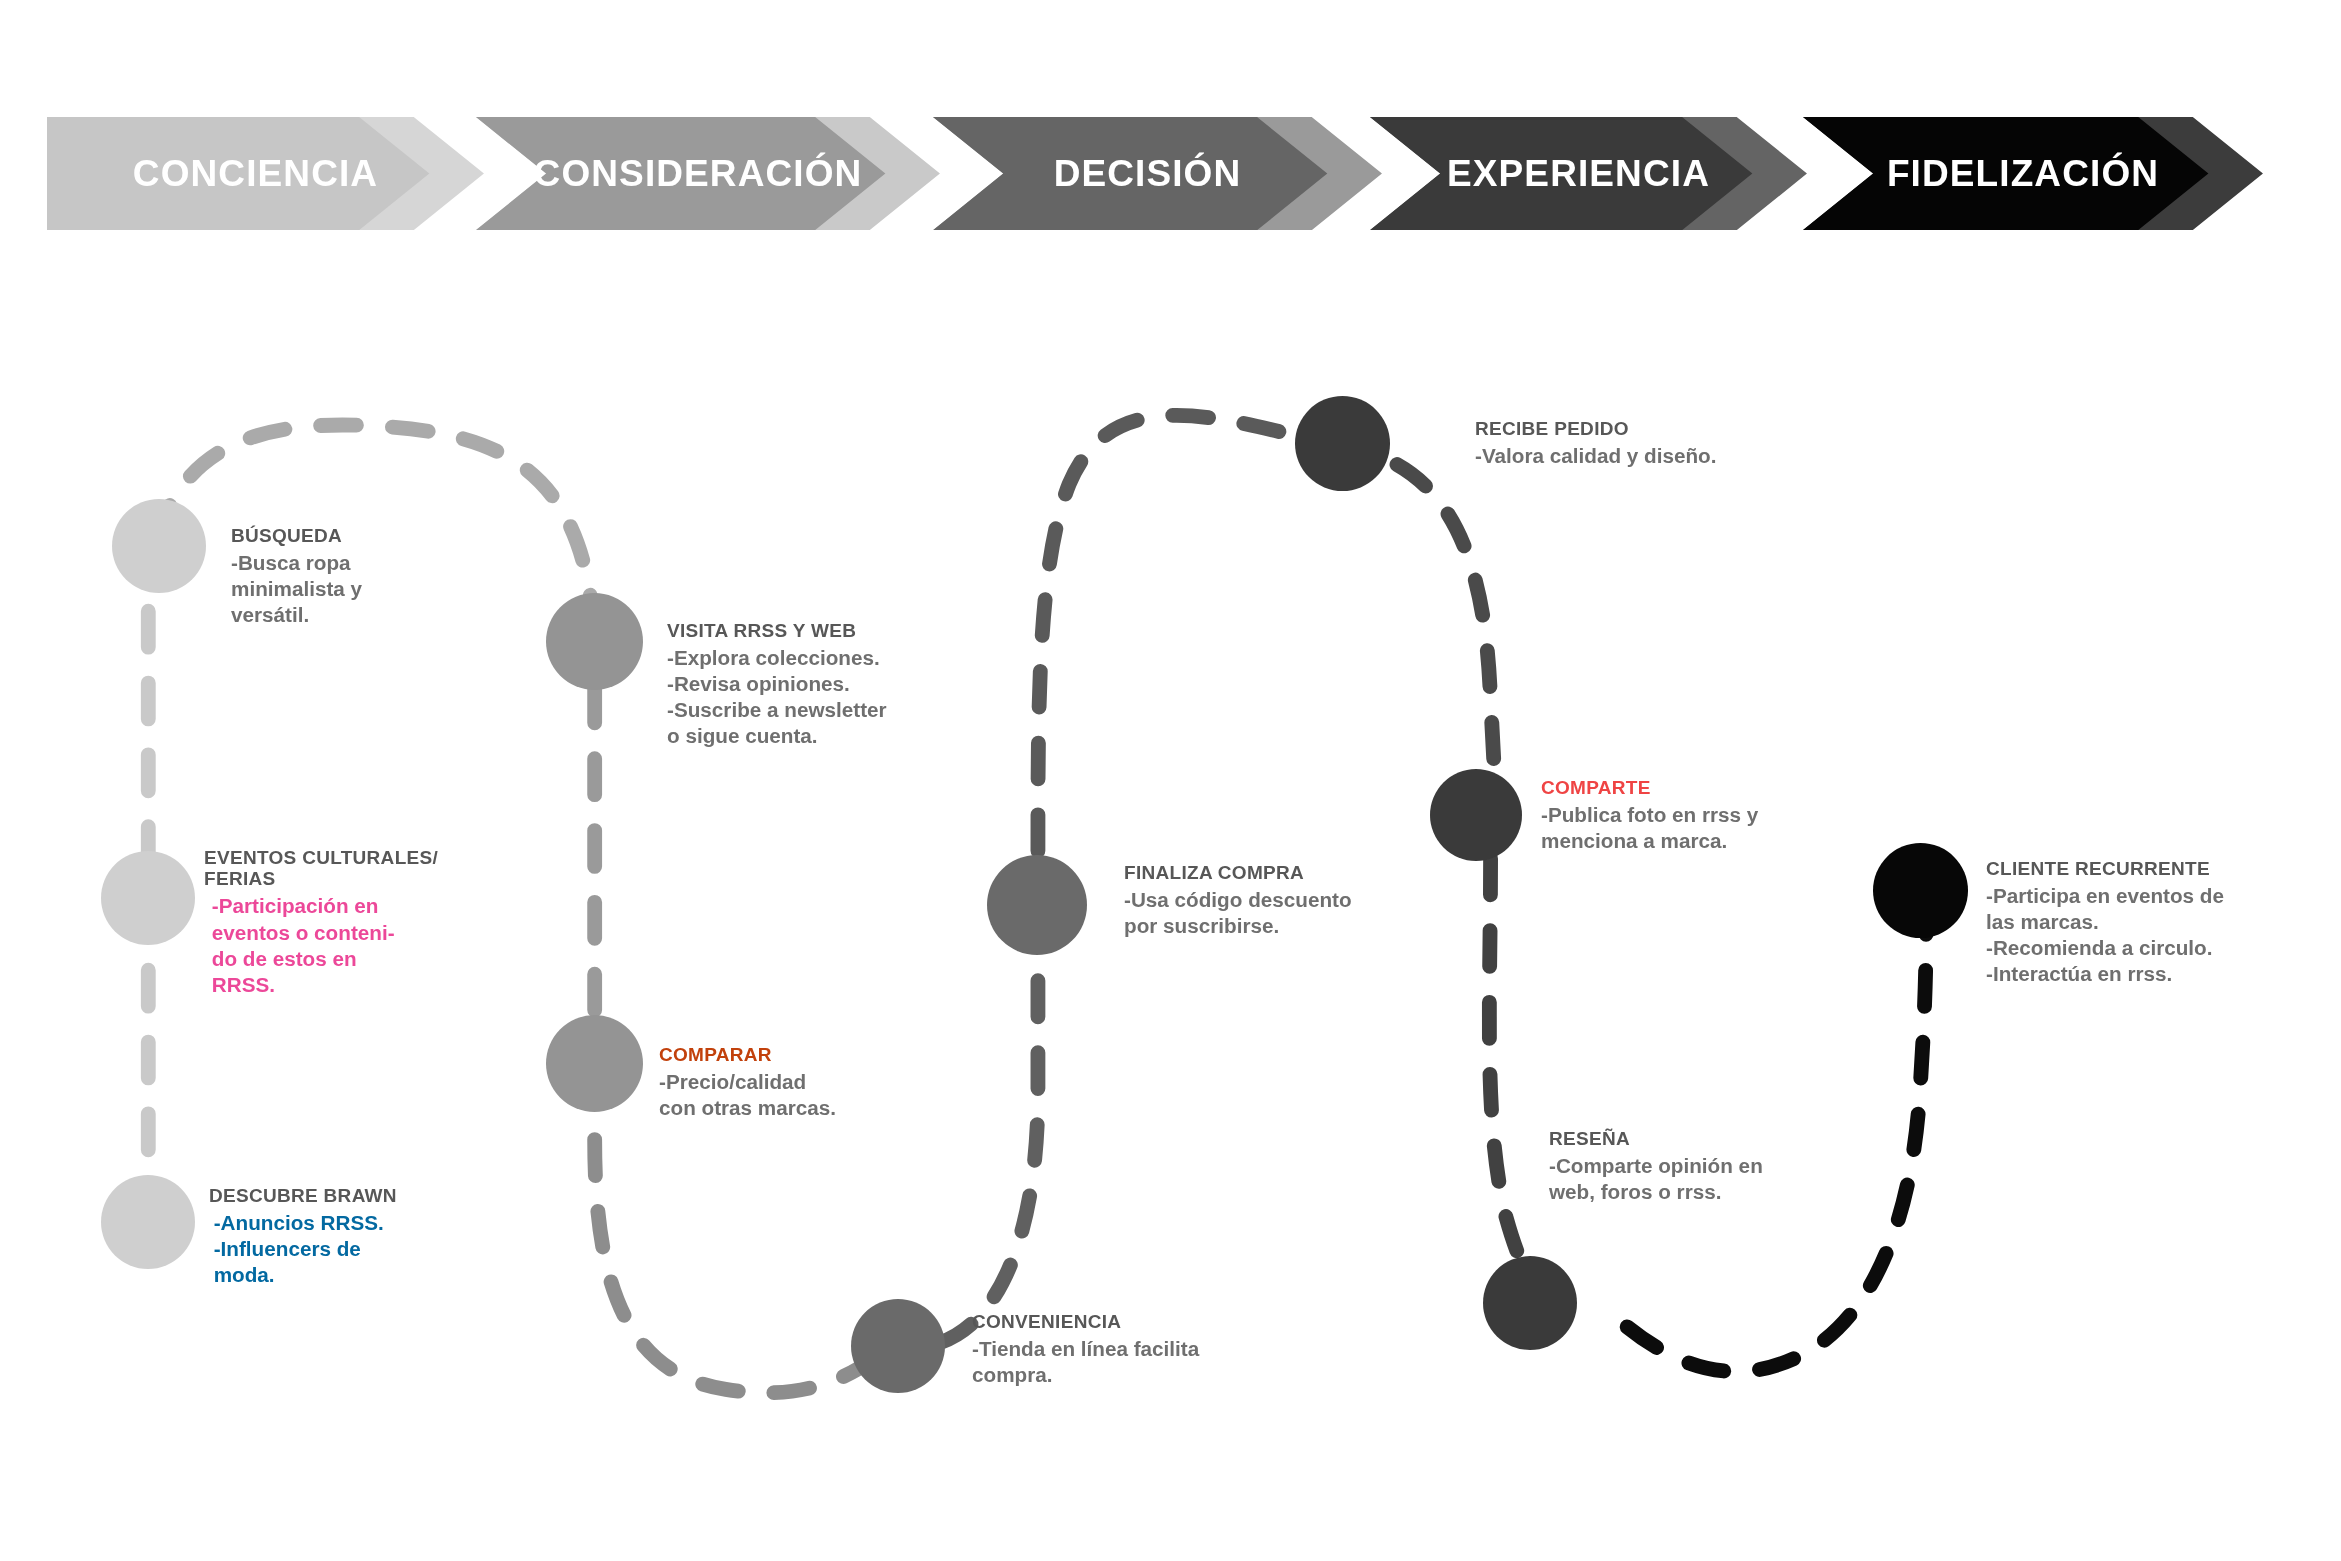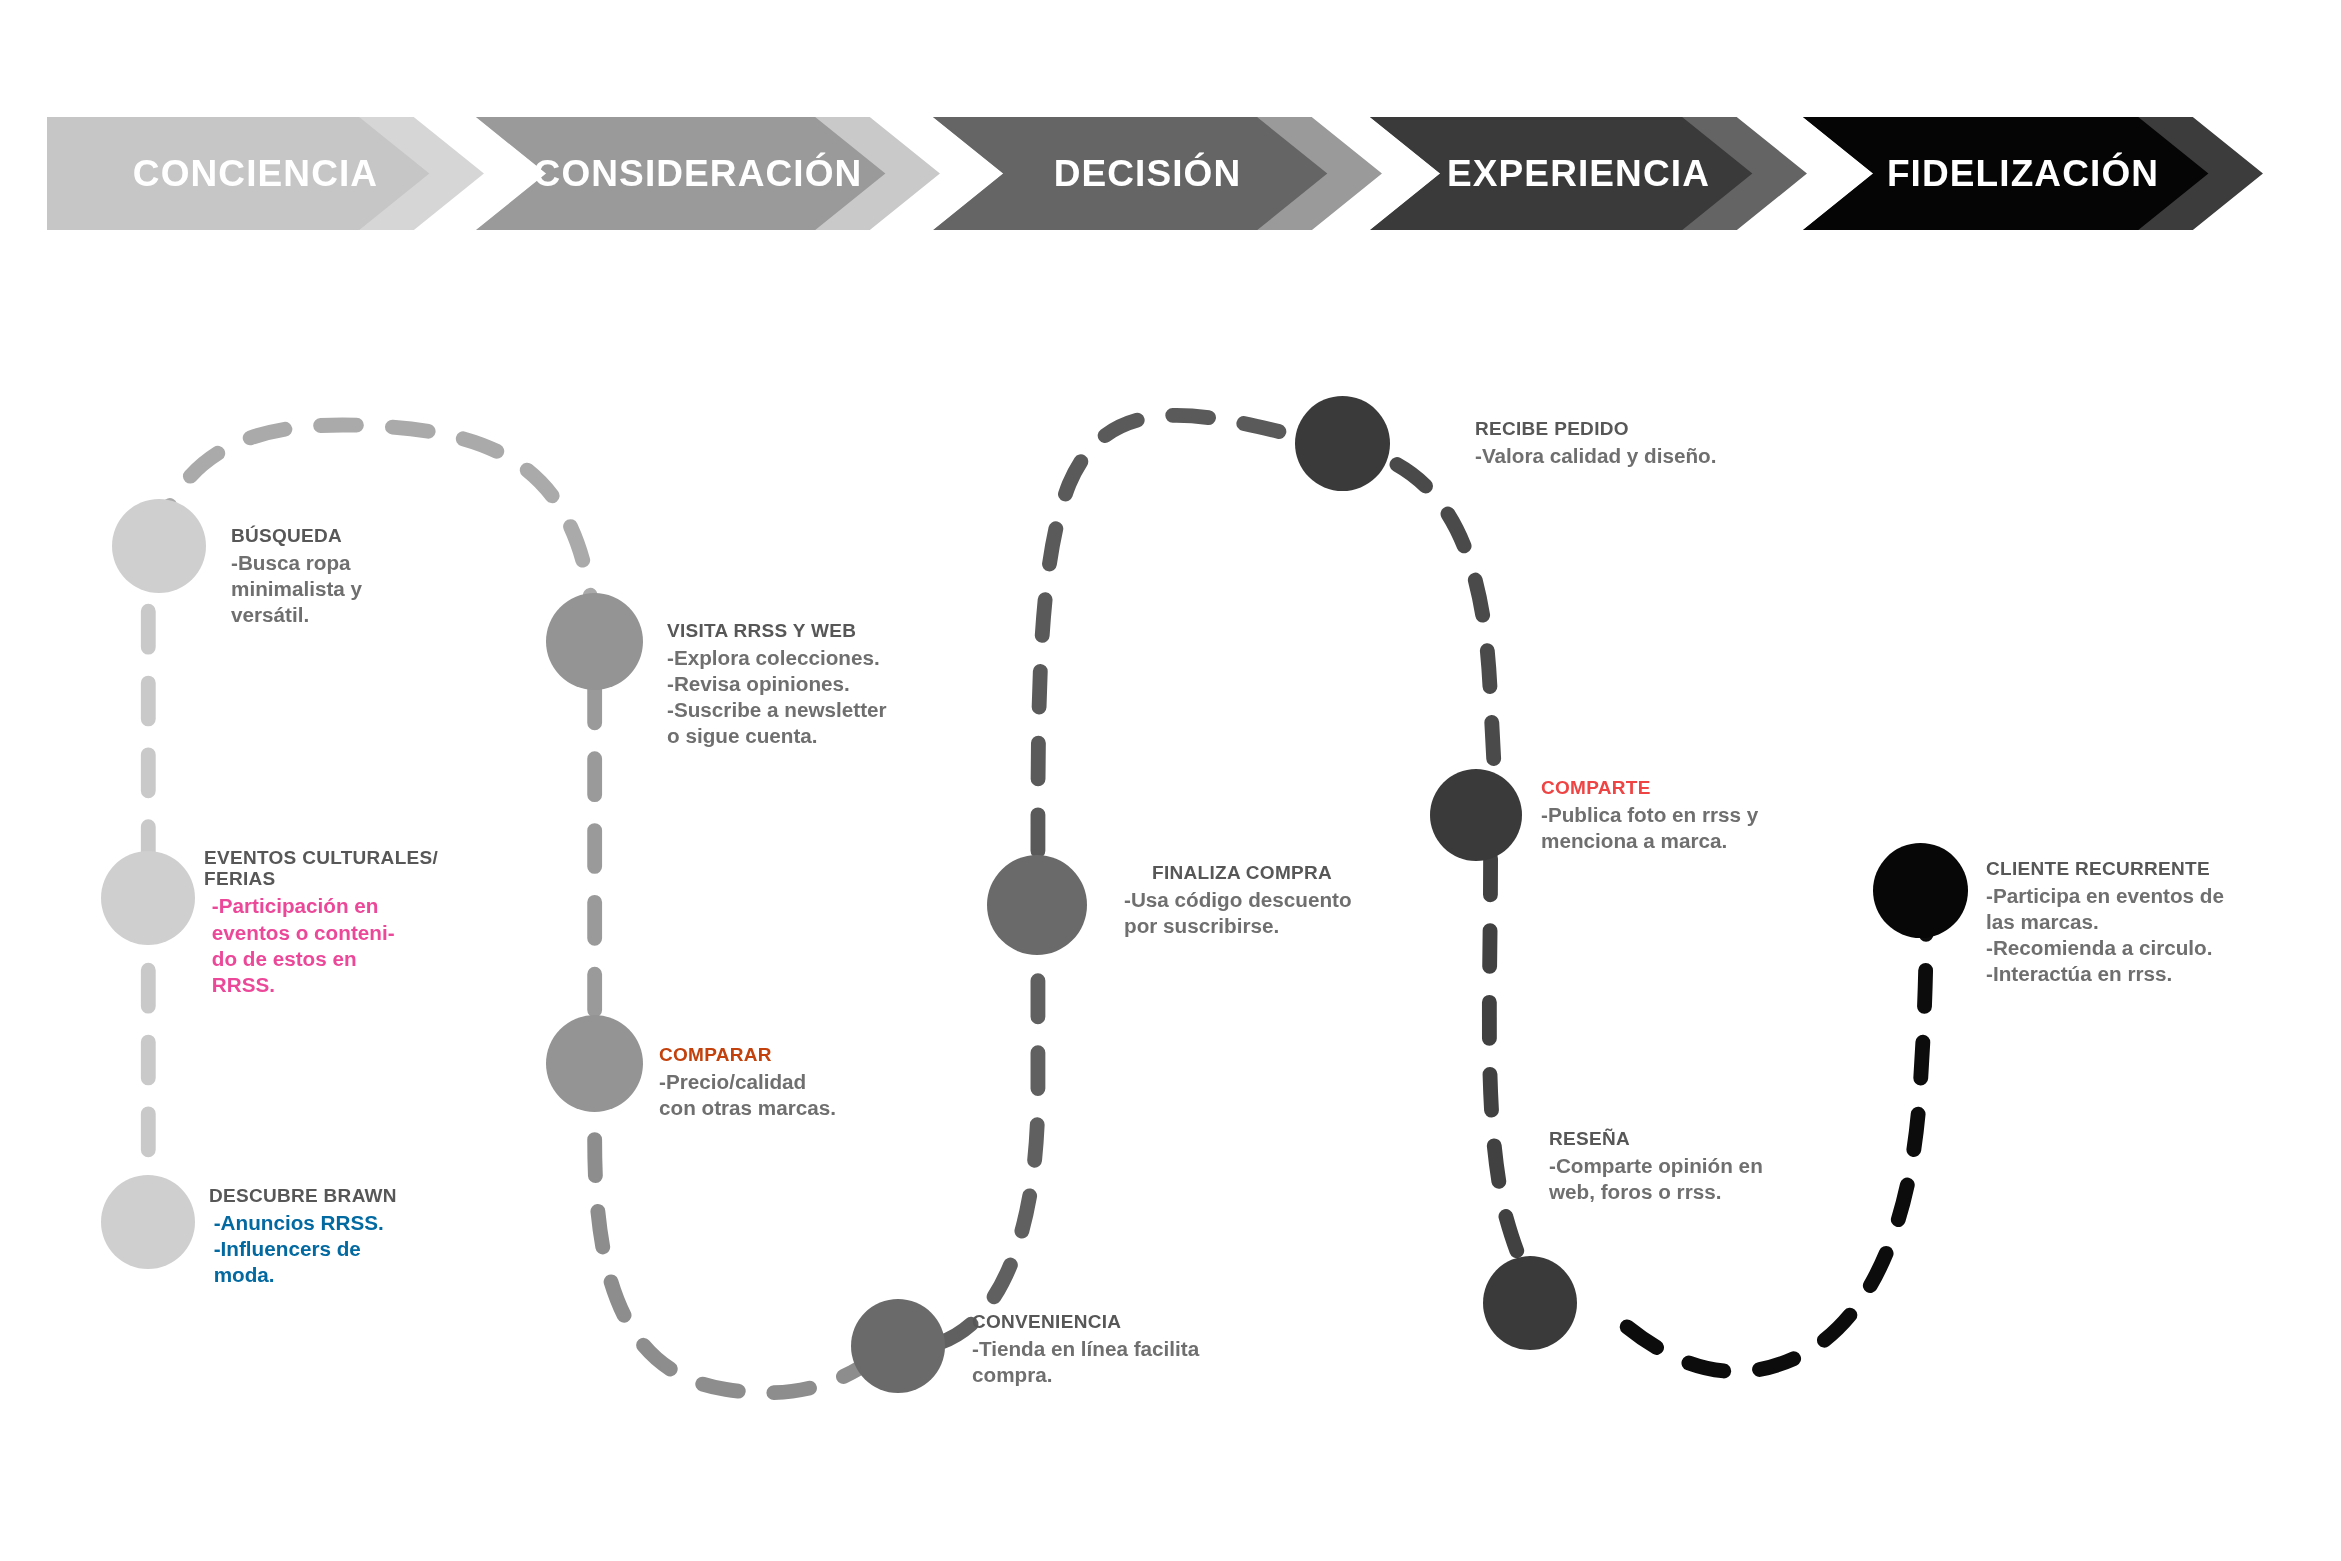--- a/index.html
+++ b/index.html
@@ -187,21 +187,21 @@
 
   <div class="node" style="left:851px; top:1299px; width:94px; height:94px; background:#6a6a6a;"></div>
   <div class="node-block" style="left:972px; top:1311px; width:375px;">
     <div class="node-title" style="color:#575757;">CONVENIENCIA</div>
     <div class="node-desc" style="color:#6f6f6f;">-Tienda en línea facilita
 compra.</div>
   </div>
 
   <div class="node" style="left:987px; top:855px; width:100px; height:100px; background:#6a6a6a;"></div>
   <div class="node-block" style="left:1124px; top:862px; width:382px;">
-    <div class="node-title" style="color:#575757;margin-left:28px;">FINALIZA COMPRA</div>
+    <div class="node-title" style="color:#575757;">FINALIZA COMPRA</div>
     <div class="node-desc" style="color:#6f6f6f;">-Usa código descuento
 por suscribirse.</div>
   </div>
 
   <div class="node" style="left:1295px; top:396px; width:95px; height:95px; background:#3a3a3a;"></div>
   <div class="node-block" style="left:1475px; top:418px; width:390px;">
     <div class="node-title" style="color:#575757;">RECIBE PEDIDO</div>
     <div class="node-desc" style="color:#6f6f6f;">-Valora calidad y diseño.</div>
   </div>
 

